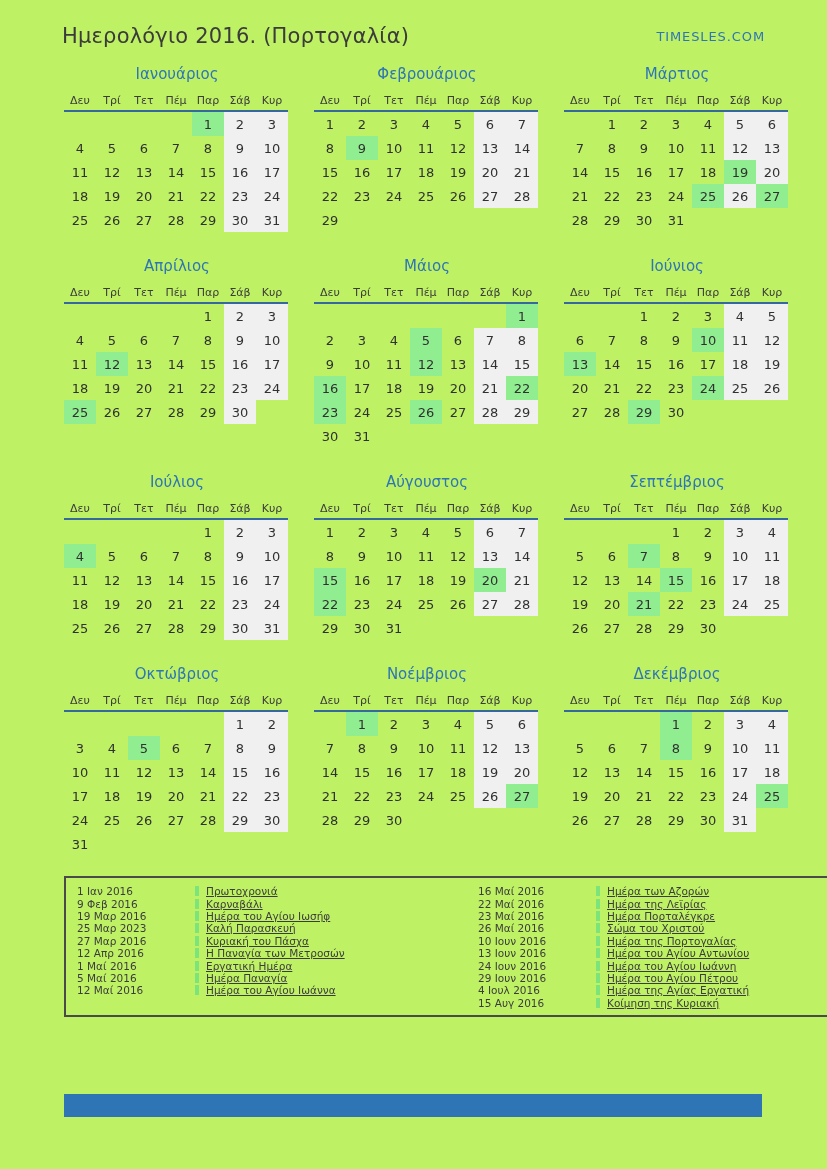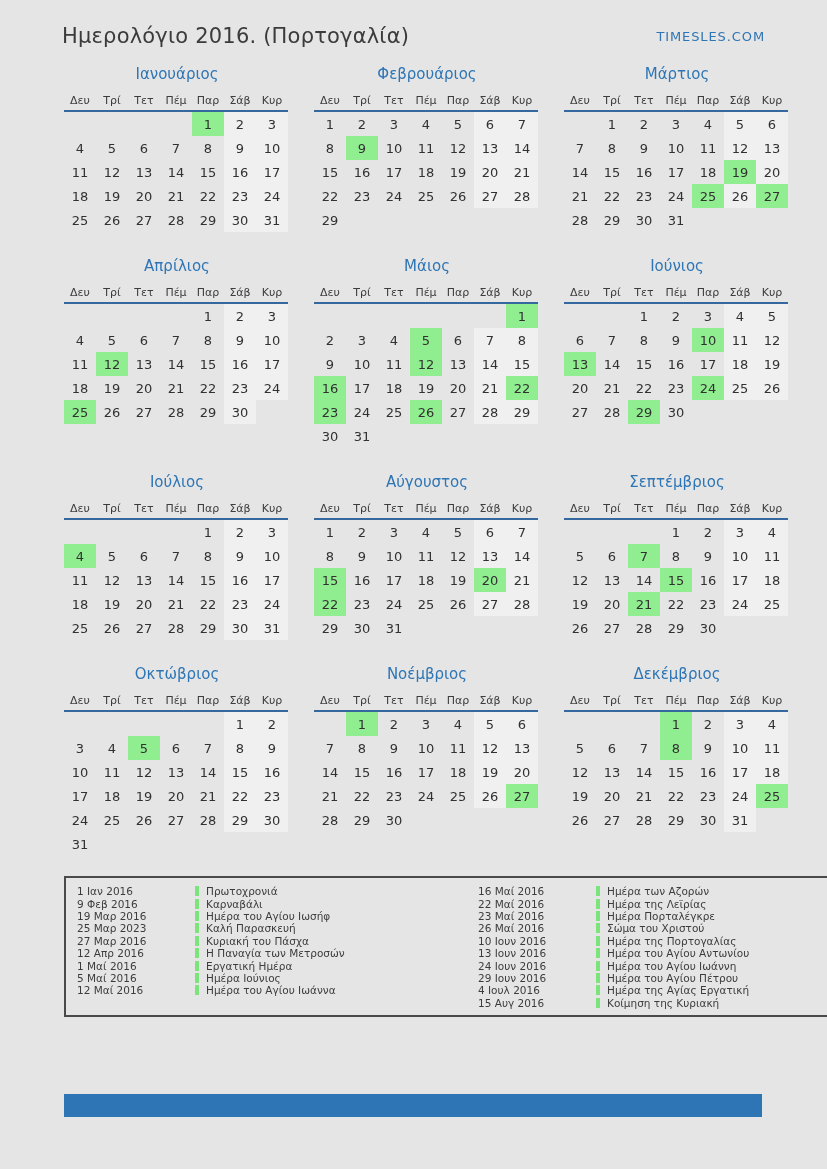--- a/index.html
+++ b/index.html
@@ -1,17 +1,17 @@
 <!DOCTYPE html>
 <html><head>
 <meta charset="utf-8">
 <style>
   html,body { margin:0; padding:0; background:#ffffff; }
   body { font-family:"DejaVu Sans", sans-serif; }
-  .page { position:relative; width:827px; height:1169px; background:#e5e5e5; overflow:hidden; }
+  .page { position:relative; width:827px; height:1169px; background:#bef264; overflow:hidden; }
 
   .header { display:flex; justify-content:space-between; align-items:flex-start; padding:24px 62px 0 62px; }
   .page-title { font-size:21px; font-weight:normal; color:#3b3b3b; margin:0; letter-spacing:0.2px; }
   .brand { font-size:13px; color:#2e75b5; text-decoration:none; letter-spacing:0.9px; margin-top:5px; }
 
   .months { margin:16px 0 0 64px; display:grid; grid-template-columns:repeat(3,226px); column-gap:9px; row-gap:20px; align-items:start;gap:24px; }
   .month { width:226px; }
   .month-title { text-align:center; color:#2e75b5; font-size:15px; height:20px; line-height:20px; margin-bottom:6px; font-weight:normal; }
   .month table { border-collapse:collapse; table-layout:fixed; width:224px; }
   .month thead th { font-size:11px; font-weight:normal; color:#3c3c3c; height:20px; padding:0;
@@ -19,21 +19,21 @@
   .month td { width:32px; height:24px; padding:0; text-align:center; font-size:13px; color:#313131; }
   .month td.weekend { background:#f0f0f0; }
   .month td.holiday { background:#90ee90; }
 
   .legend { margin:20px 0 0 64px; width:818px; box-sizing:border-box; border:2px solid #4a4a4a;
             padding:7px 6px 6px 6px; display:flex; }
   .legend-col { width:50%; }
   .legend-row { display:flex; align-items:center; height:12.4px; font-size:10.5px; color:#3c3c3c; }
   .legend-date { width:118px; padding-left:5px; white-space:nowrap; }
   .legend-bar { width:4px; height:10px; background:#7be47b; margin-right:7px; flex:none; }
-  .legend-name { white-space:nowrap; }
+  .legend-name { white-space:nowrap;text-decoration:underline; }
 
   .footer-bar { position:absolute; left:64px; top:1094px; width:698px; height:23px; background:#2e75b5; }
 </style>
 </head>
 <body>
 
 <div class="page">
 
   <div class="header">
     <h1 class="page-title">Ημερολόγιο 2016. (Πορτογαλία)</h1>
@@ -869,21 +869,21 @@
 
   <div class="legend-row">
     <span class="legend-date">1 Μαί 2016</span>
     <span class="legend-bar"></span>
     <span class="legend-name">Εργατική Ημέρα</span>
   </div>
 
   <div class="legend-row">
     <span class="legend-date">5 Μαί 2016</span>
     <span class="legend-bar"></span>
-    <span class="legend-name">Ημέρα Ιούνιος</span>
+    <span class="legend-name">Ημέρα Παναγία</span>
   </div>
 
   <div class="legend-row">
     <span class="legend-date">12 Μαί 2016</span>
     <span class="legend-bar"></span>
     <span class="legend-name">Ημέρα του Αγίου Ιωάννα</span>
   </div>
 </div>
     <div class="legend-col">
   <div class="legend-row">

